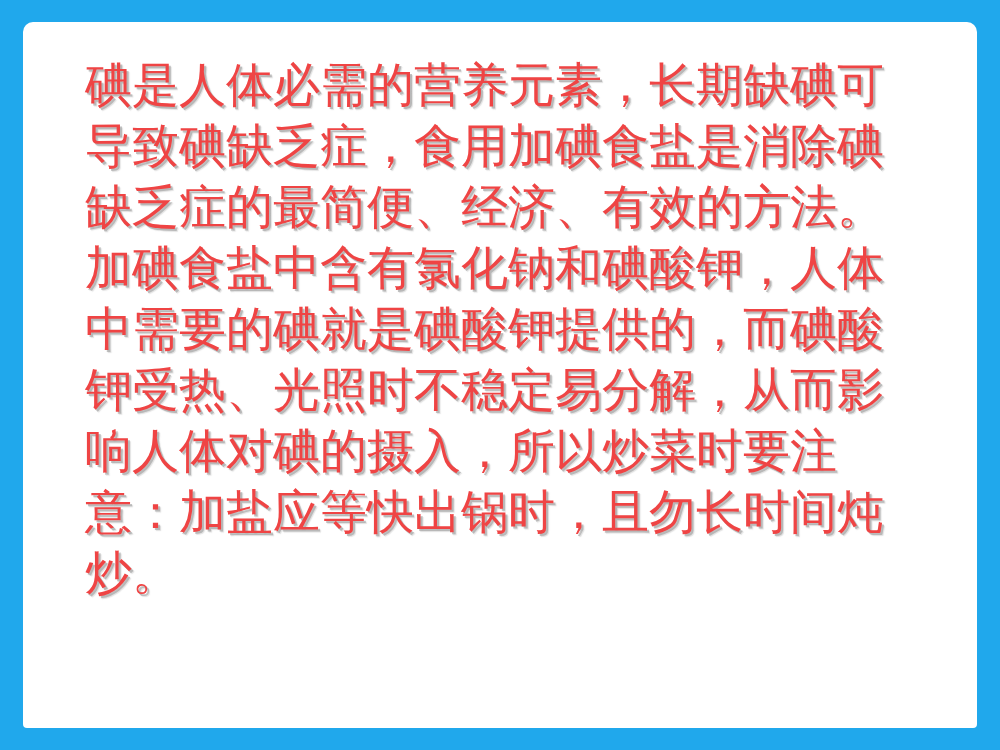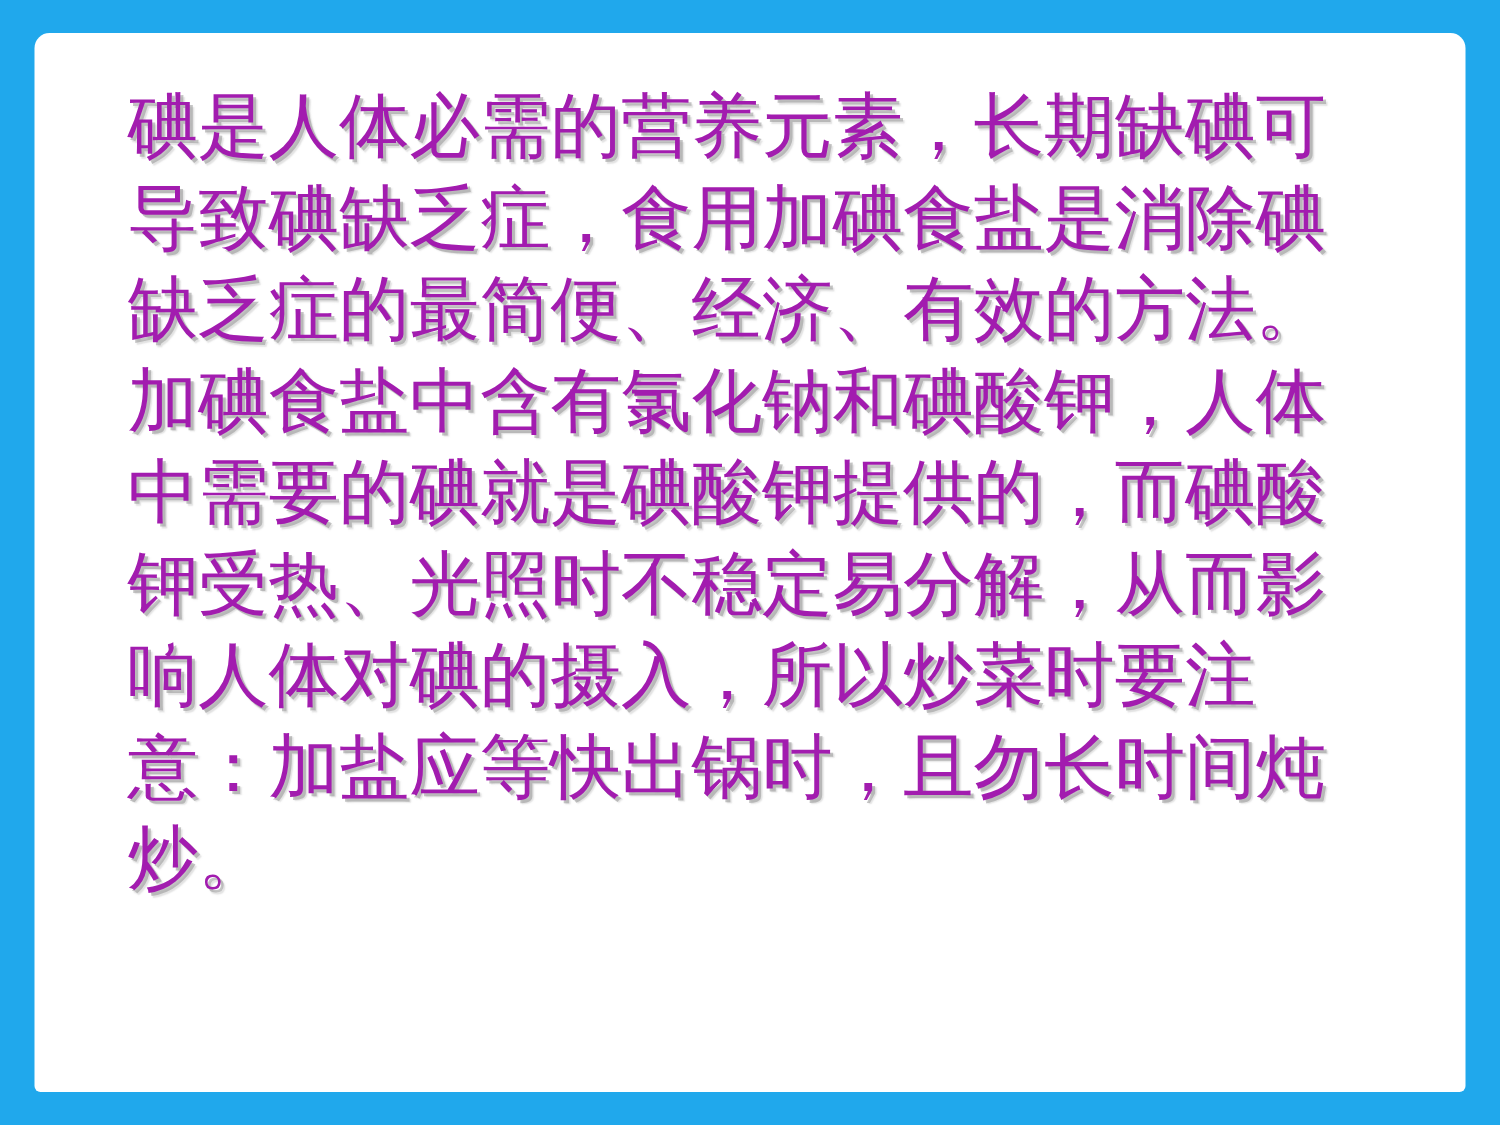--- a/index.html
+++ b/index.html
@@ -35,21 +35,21 @@
   .content-block {
     position: absolute;
     left: 62px;
     top: 32px;
     width: 840px;
   }
   .body-text {
     font-family: "DejaVu Serif", "Liberation Serif", serif;
     font-size: 47px;
     line-height: 61px;
-    color: #a21caf;
+    color: #ef4444;
     letter-spacing: 0px;
     text-align: left;
     white-space: pre-wrap;
     word-break: break-all;
     font-weight: 400;
     text-shadow:
       2px 2px 0 rgba(150,150,150,0.55),
       3px 3px 1px rgba(170,170,170,0.35);
   }
 </style>

